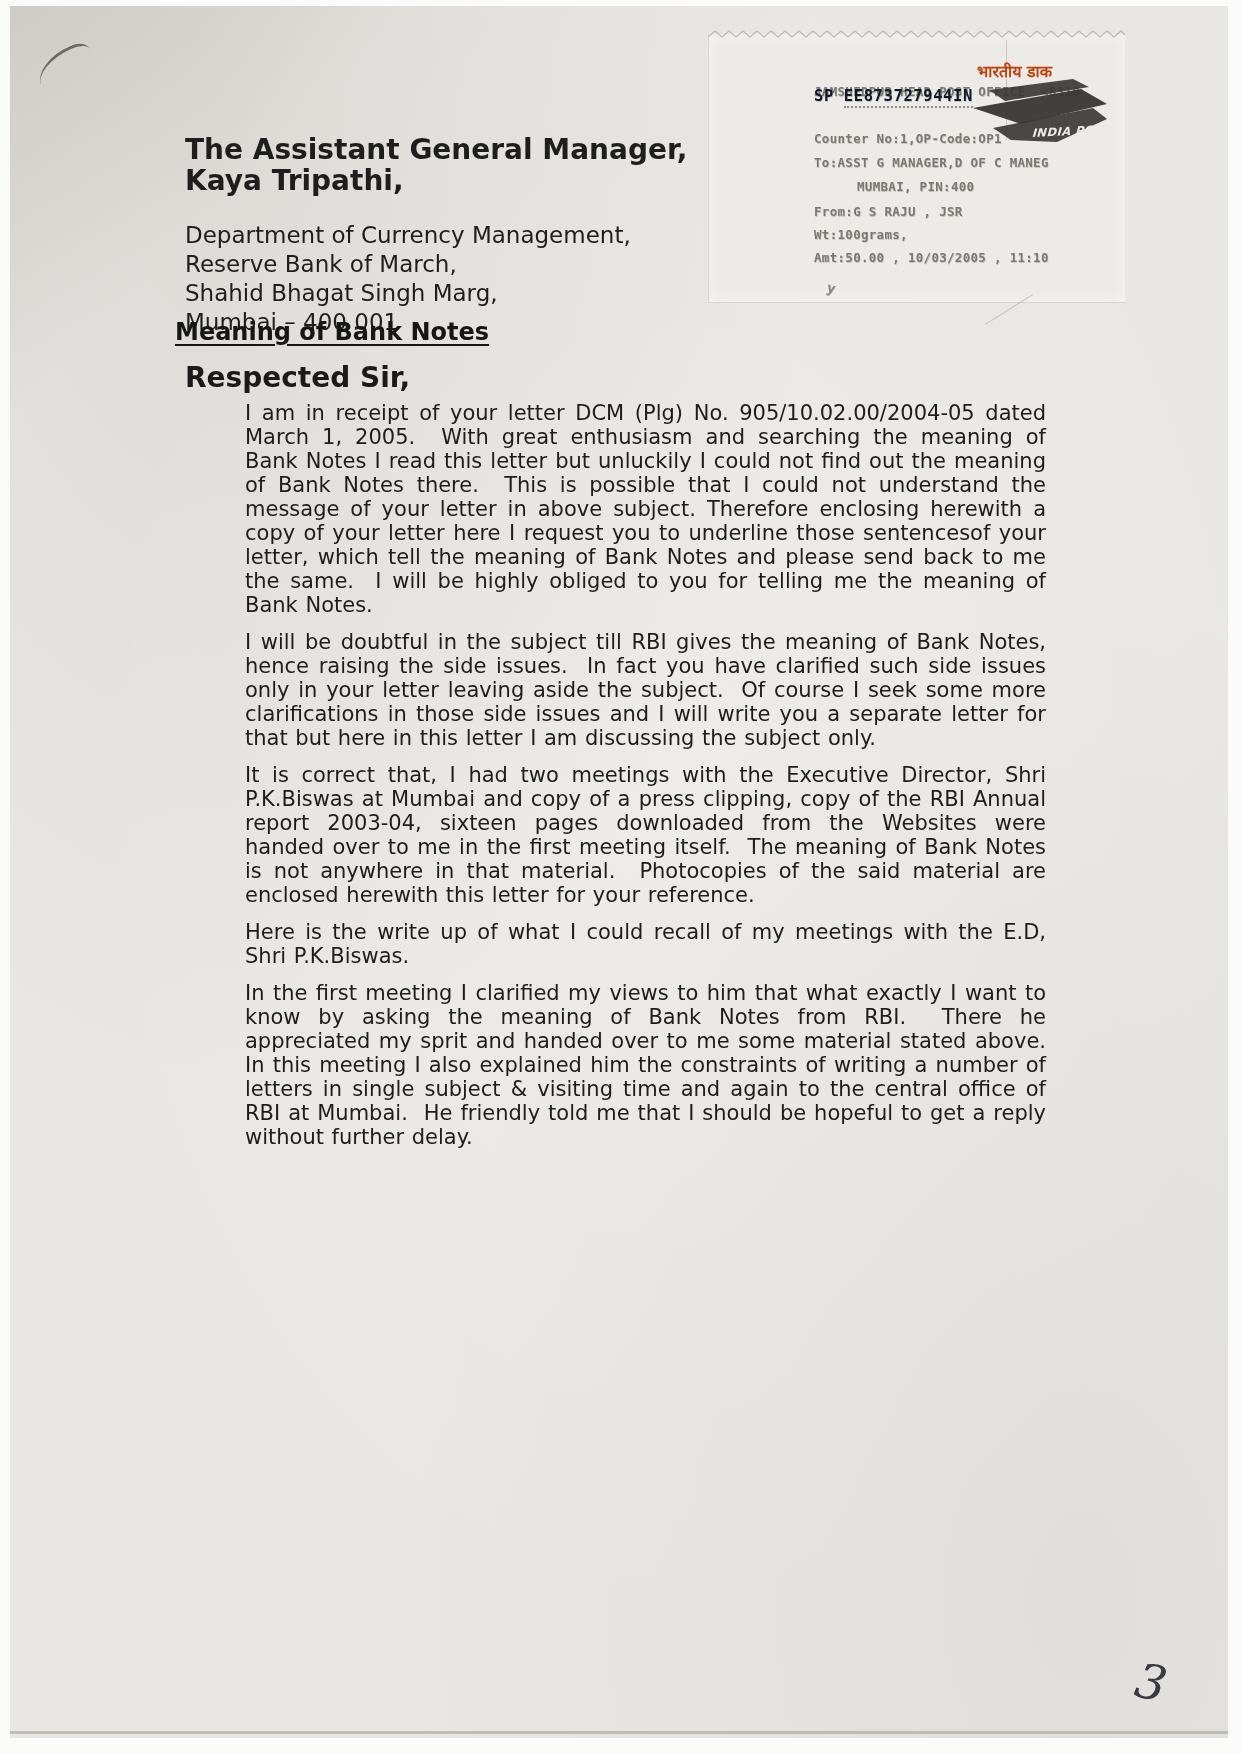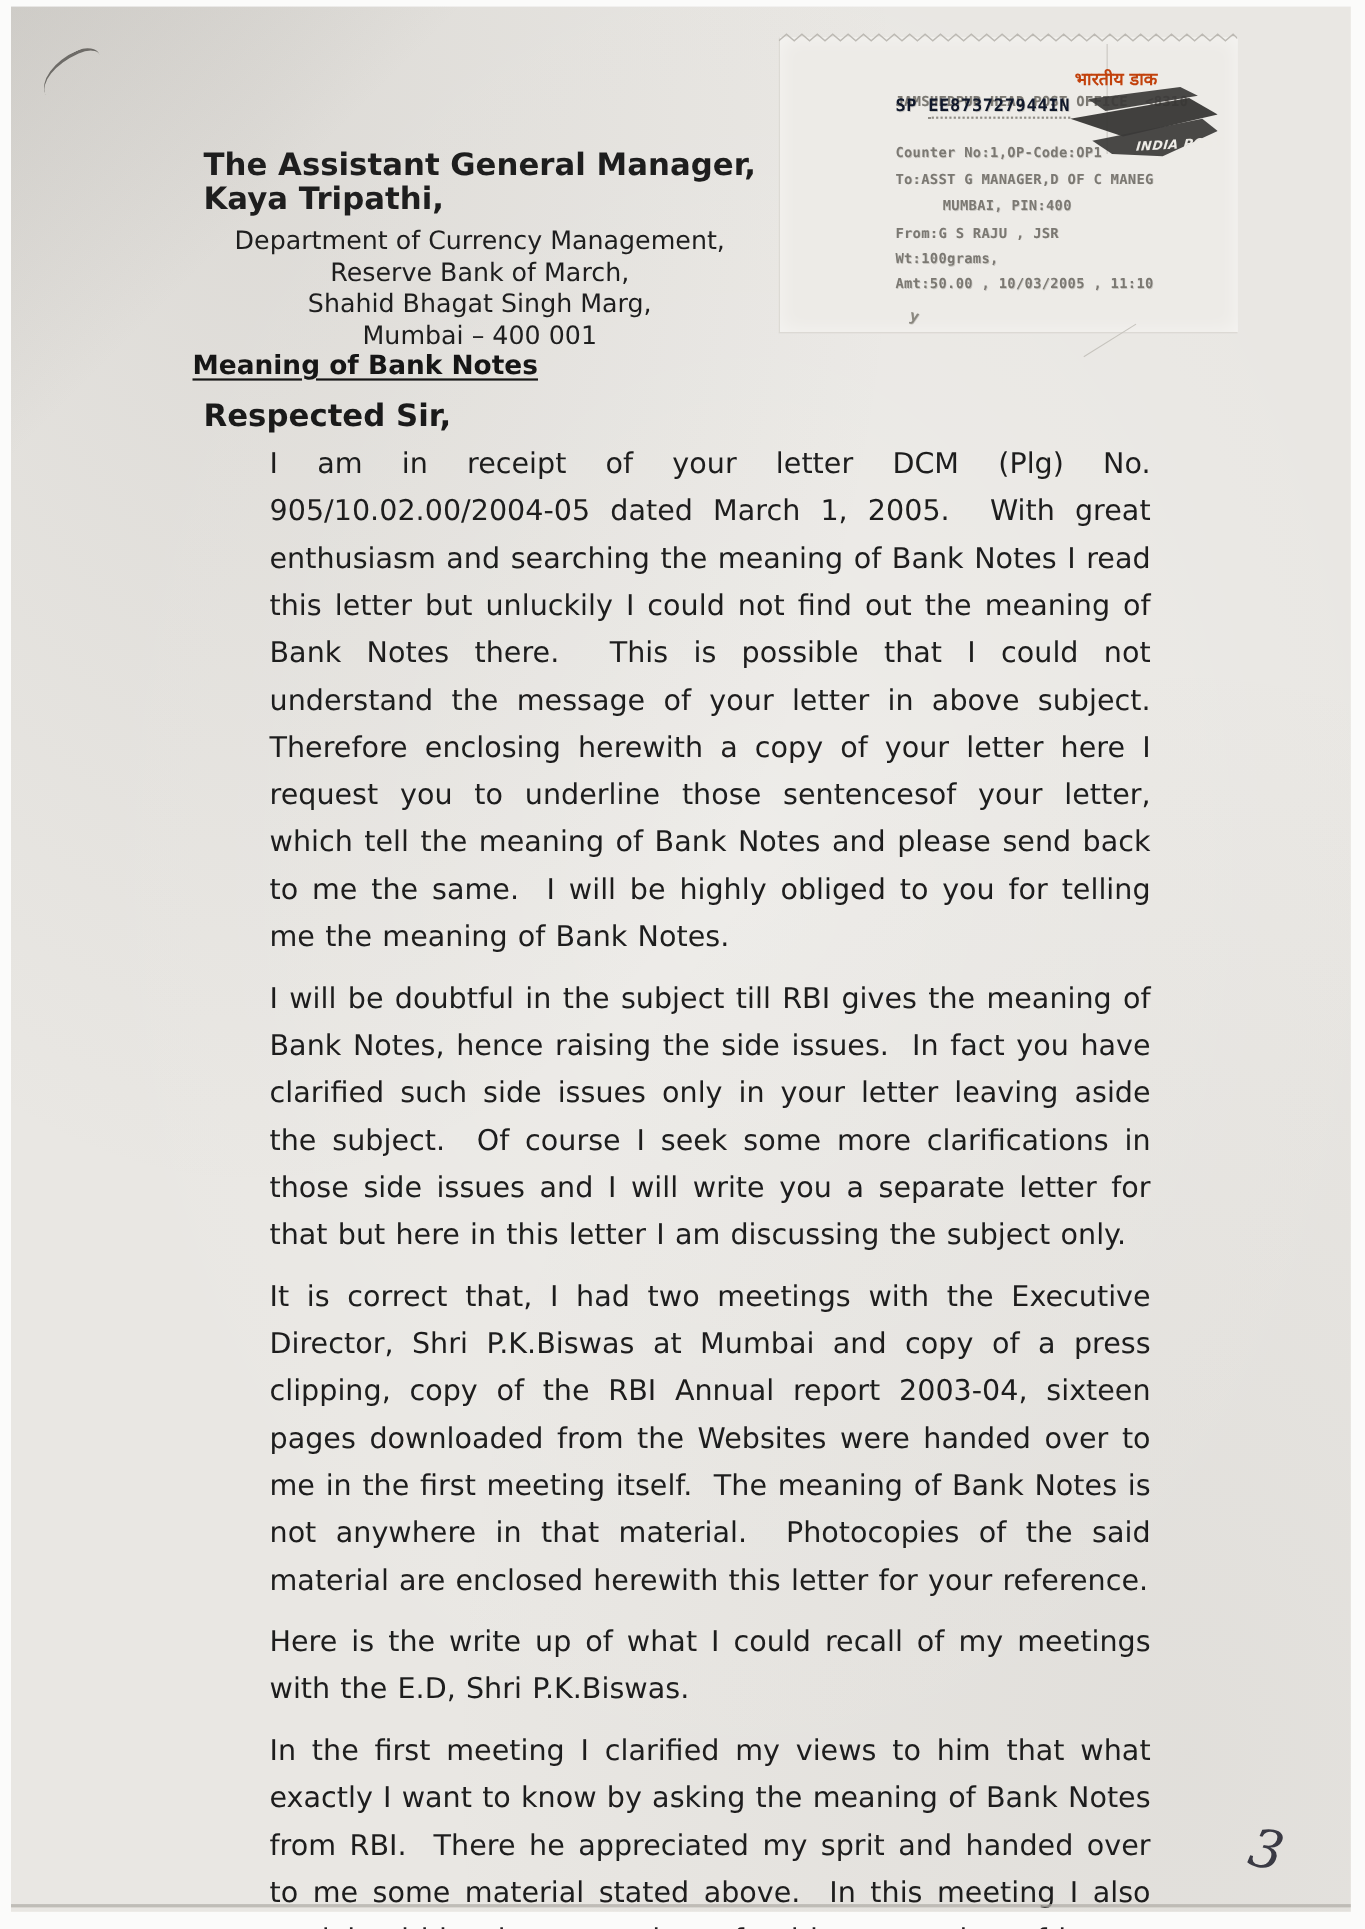--- a/index.html
+++ b/index.html
@@ -65,34 +65,34 @@
   .logo-svg{position:absolute;left:0;top:18px;width:148px;height:80px;}
   .logo-en{
     position:absolute;left:74px;top:64px;
     font-size:11.5px;font-weight:700;font-style:italic;color:#edebe6;
     letter-spacing:.4px;transform:skewX(-8deg) rotate(-3deg);white-space:nowrap;
   }
 
   
   .recipient{position:absolute;left:175px;top:128px;color:#1e1e1e;}
   .recipient .bold-line{font-weight:700;font-size:28px;line-height:31px;}
-  .recipient .addr{margin-top:9px;text-align:center;}
+  .recipient .addr{margin-top:25px;}
   .recipient .addr-line{font-size:23px;line-height:29px;}
 
   .subject-wrap{position:absolute;left:165px;top:312px;width:830px;text-align:left;}
   .subject{
     font-weight:700;font-size:24px;color:#161616;
     text-decoration:underline;text-decoration-thickness:2px;text-underline-offset:4px;
   }
   .salutation{position:absolute;left:175px;top:355px;font-weight:700;font-size:28px;color:#1a1a1a;}
 
   .body-col{position:absolute;left:235px;top:395px;width:801px;}
   .body-col p{
     margin:0 0 13px 0;text-align:justify;white-space:pre-wrap;
-    font-size:26px;line-height:43px;color:#1d1d1d;word-spacing:1px;
+    font-size:21px;line-height:24px;color:#1d1d1d;word-spacing:1px;
   }
 
   .page-number{
     position:absolute;left:1126px;top:1648px;
     font-family:"DejaVu Serif","Liberation Serif",serif;
     font-style:italic;font-size:48px;color:#3a3a44;transform:rotate(12deg);
   }
 </style>
 </head>
 <body>

